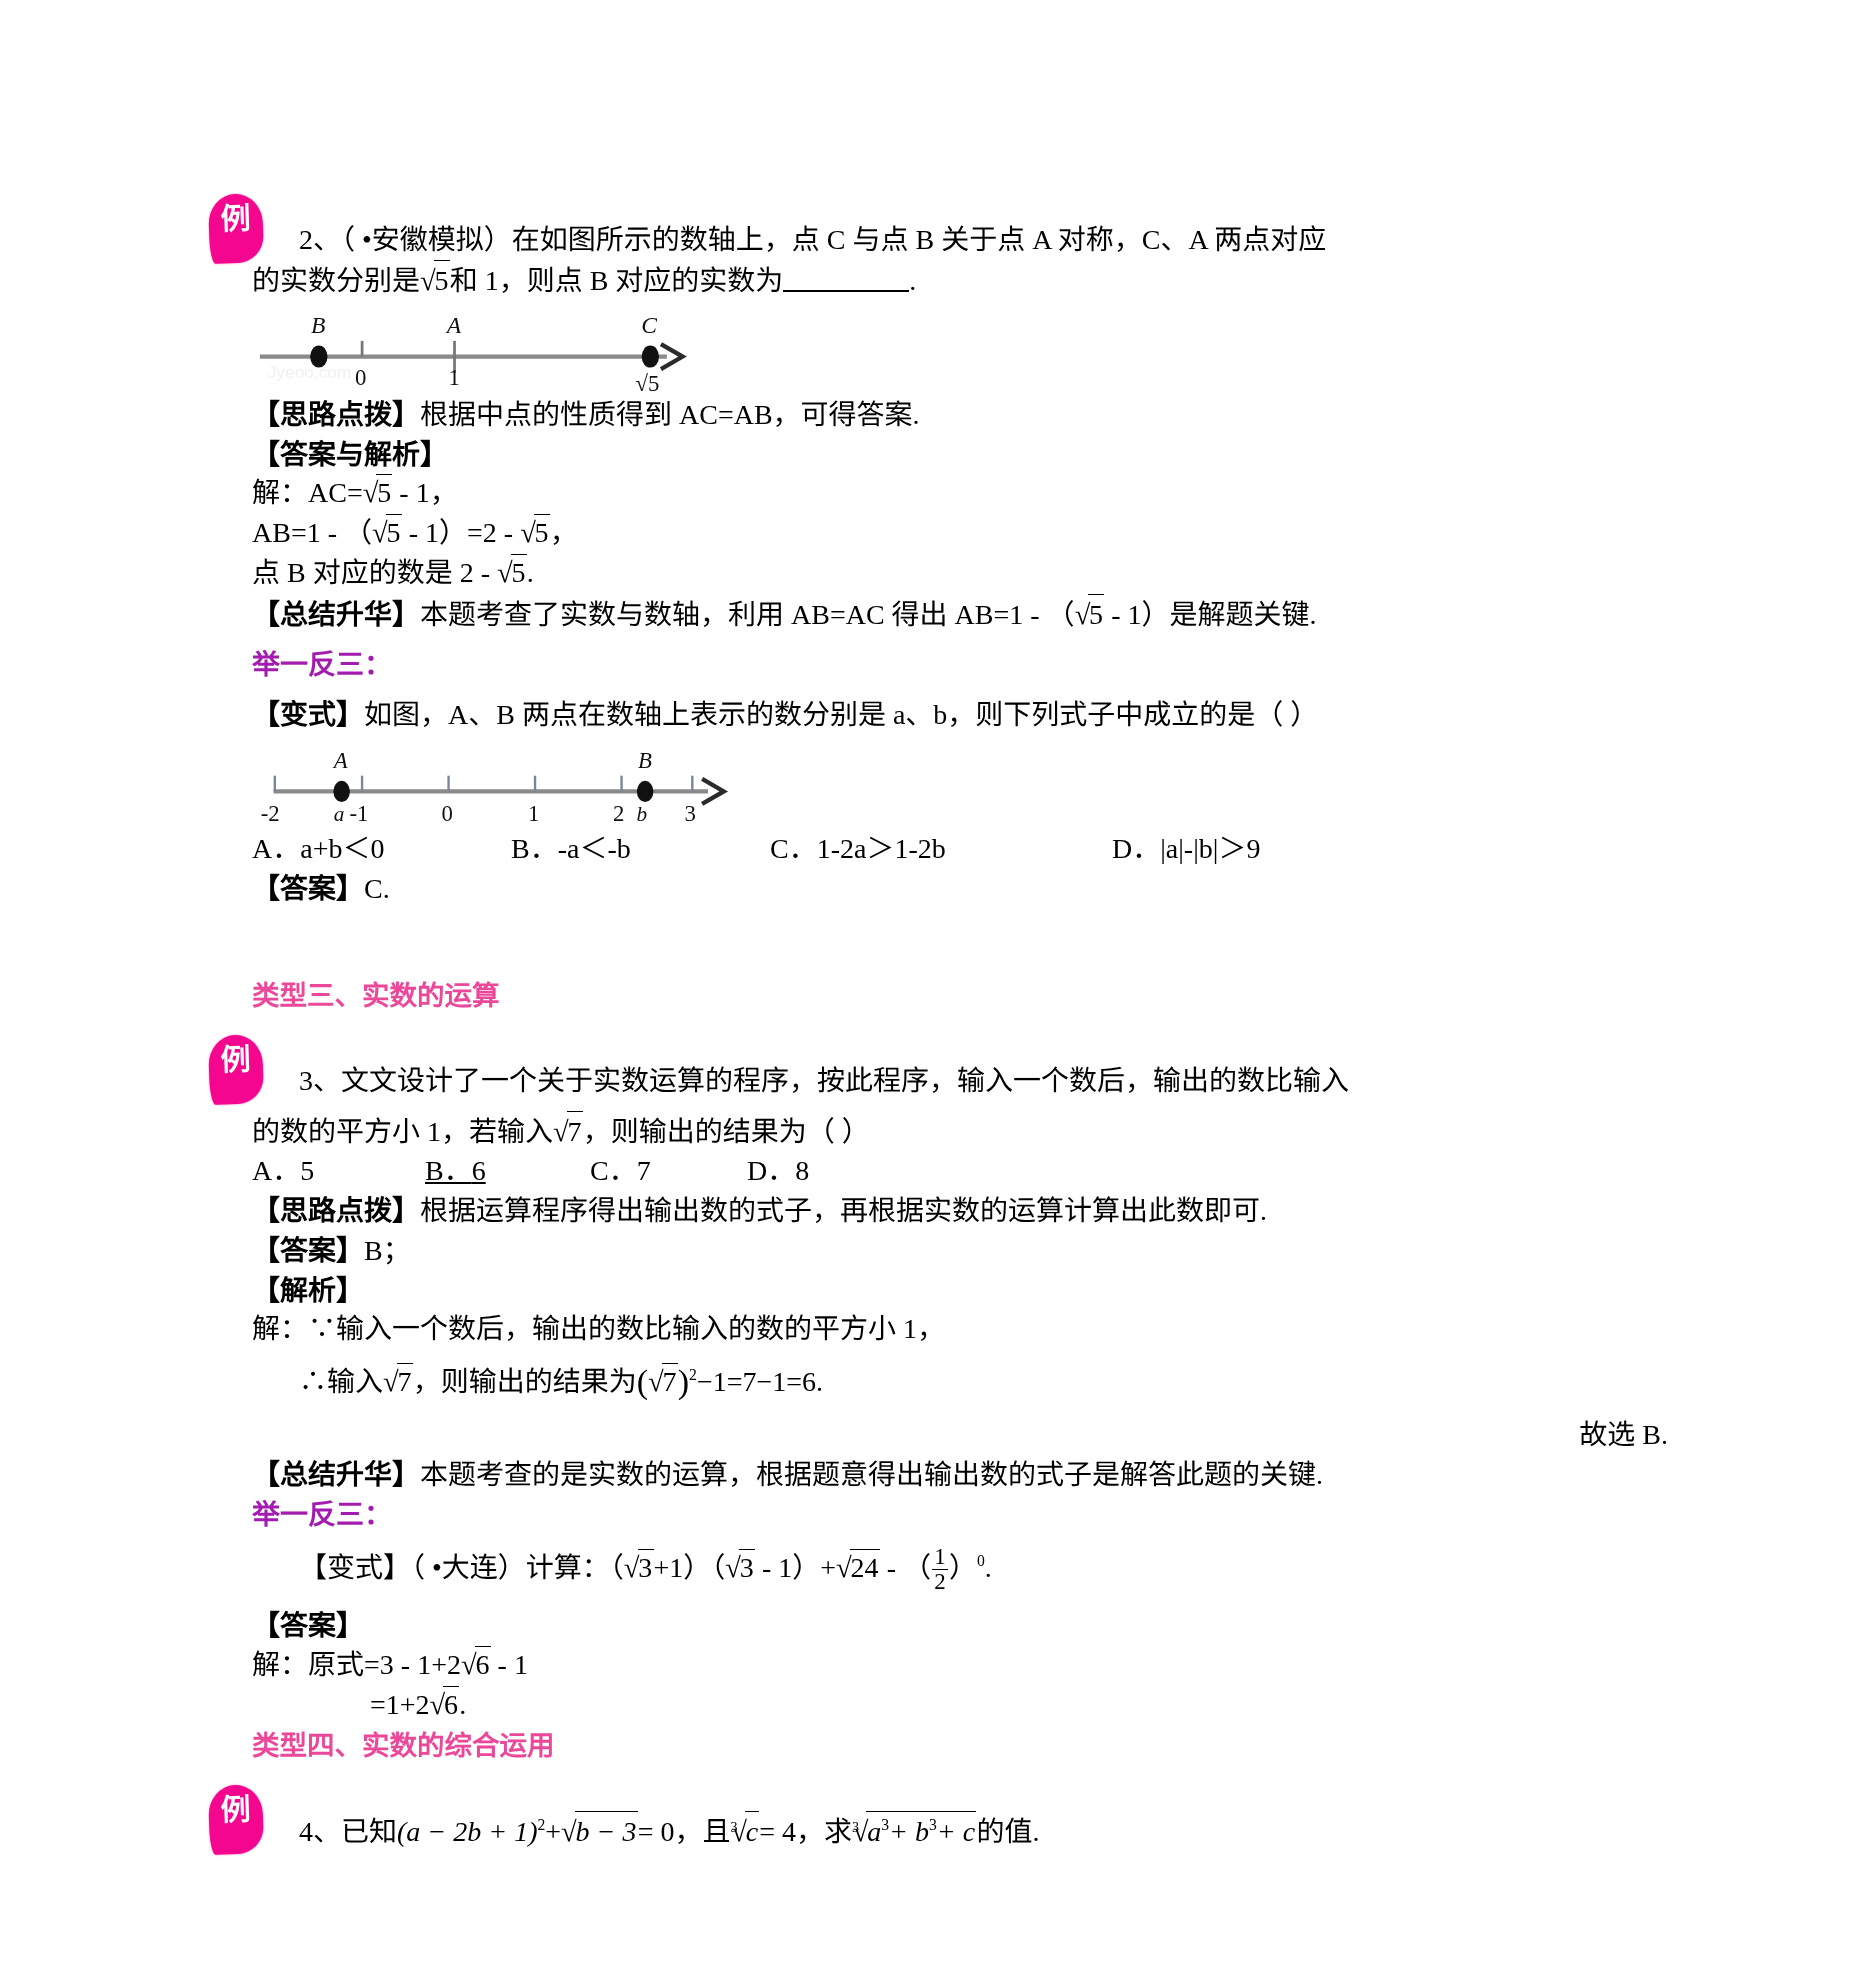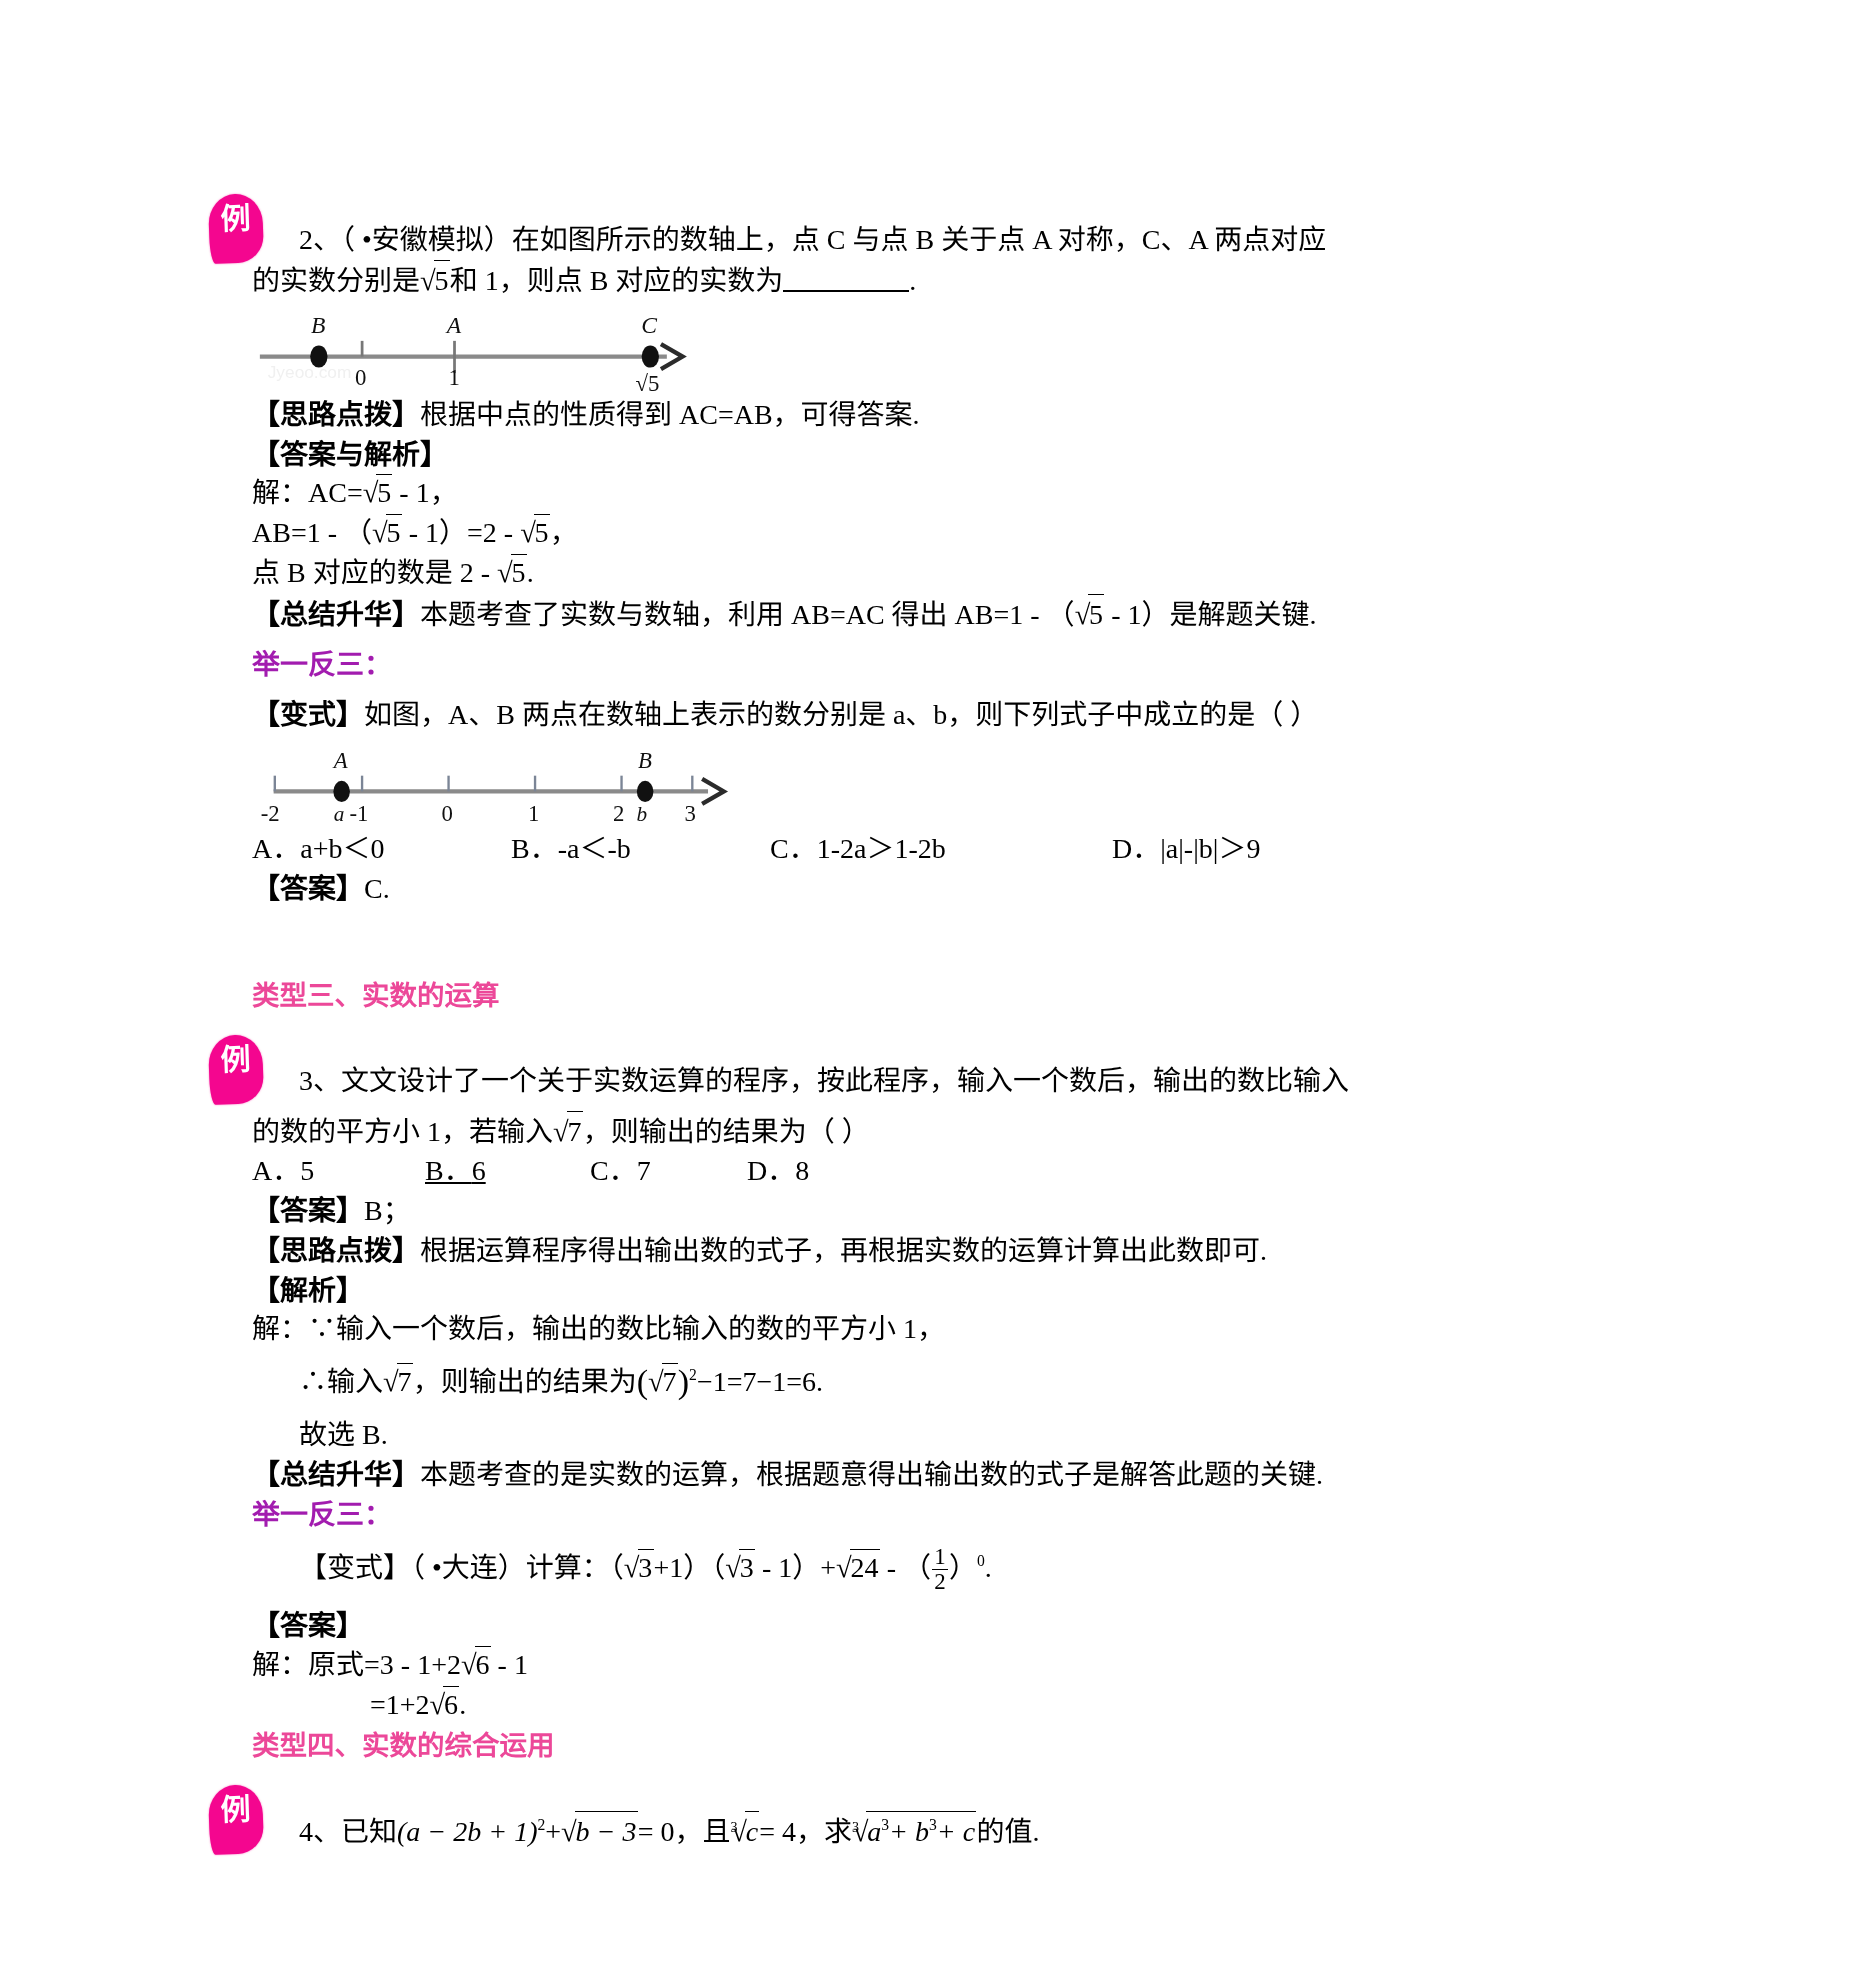--- a/index.html
+++ b/index.html
@@ -220,44 +220,44 @@
   <div class="gapsm"></div>
   <div class="para">
     <span>的数的平方小 1，若输入</span><span class="sqrt"><span class="rad">√</span><span class="rand">7</span></span><span>，则输出的结果为（      ）</span>
   </div>
 
   <div class="line">
     <span style="display:inline-block;width:173px;"><span>A．</span><span>5</span></span><span style="display:inline-block;width:165px;text-decoration:underline;"><span>B．</span><span>6</span></span><span style="display:inline-block;width:157px;"><span>C．</span><span>7</span></span><span style="display:inline-block;"><span>D．</span><span>8</span></span>
   </div>
 
   <div class="para">
+    <span class="tag-magenta">【思路点拨】</span><span>根据运算程序得出输出数的式子，再根据实数的运算计算出此数即可.</span>
+  </div>
+
+  <div class="para">
     <span class="tag-magenta">【答案】</span><span>B；</span>
-  </div>
-
-  <div class="para">
-    <span class="tag-magenta">【思路点拨】</span><span>根据运算程序得出输出数的式子，再根据实数的运算计算出此数即可.</span>
   </div>
 
   <div class="para">
     <span class="tag-magenta">【解析】</span>
   </div>
 
   <div class="line">
     <span>解：</span><span>∵输入一个数后，输出的数比输入的数的平方小 1，</span>
   </div>
 
   <div class="gapsm"></div>
 
   <div class="line" style="padding-left:47px;">
     <span>∴输入</span><span class="sqrt"><span class="rad">√</span><span class="rand">7</span></span><span>，则输出的结果为</span><span class="paren-big">(</span><span class="sqrt"><span class="rad">√</span><span class="rand">7</span></span><span class="paren-big">)</span><sup>2</sup><span>−1=7−1=6.</span>
   </div>
 
   <div class="gapsm"></div>
 
-  <div class="line" style="padding-left:47px;">故选 B.</div>
+  <div class="line" style="padding-left:47px;text-align:right;">故选 B.</div>
 
   <div class="para">
     <span class="tag-magenta">【总结升华】</span><span>本题考查的是实数的运算，根据题意得出输出数的式子是解答此题的关键.</span>
   </div>
 
   <div class="para jyf">举一反三：</div>
 
   <div class="gapsm"></div>
 
   <div class="line" style="padding-left:47px;">

